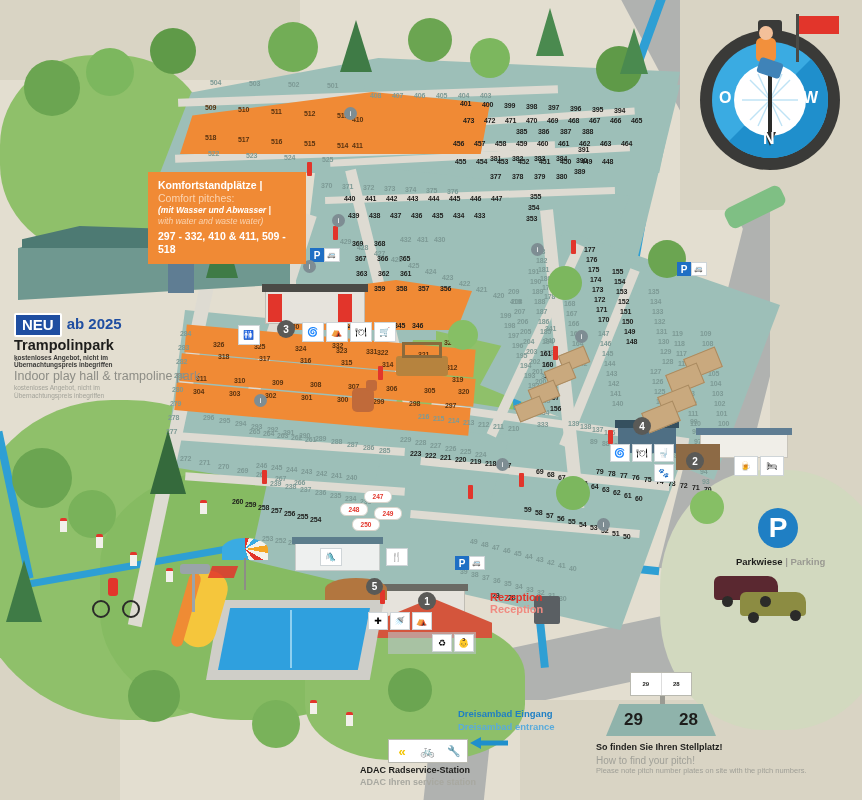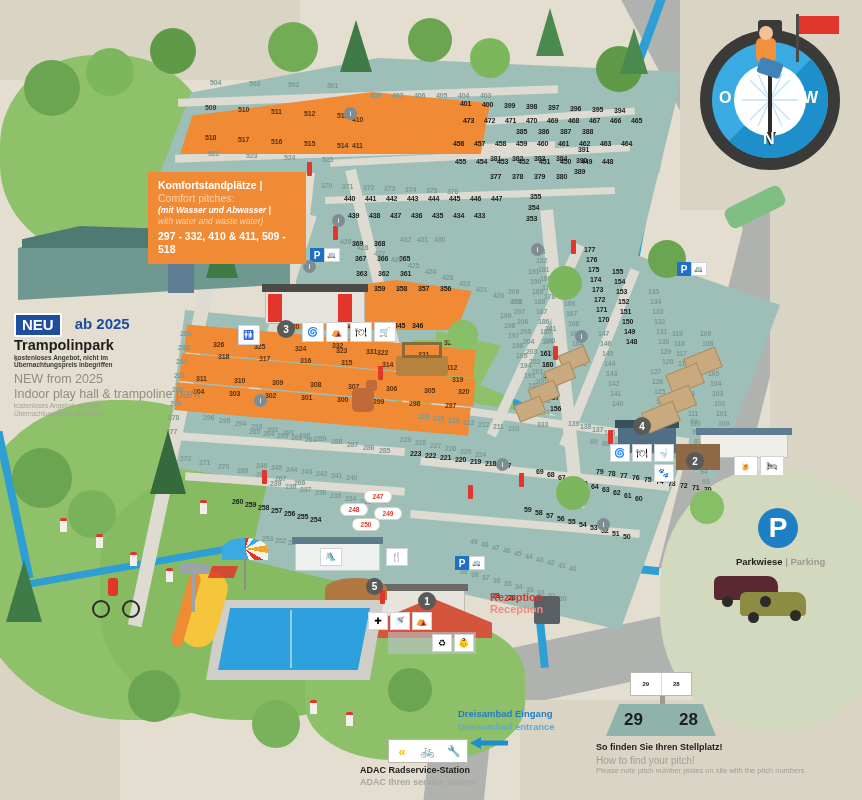--- a/index.html
+++ b/index.html
@@ -37,21 +37,21 @@
   .orange-box .l2 { font-size:10.5px; color:#fbd3b0; }
   .orange-box .l3 { font-size:8.5px; font-style:italic; font-weight:bold; }
   .orange-box .l4 { font-size:8.5px; font-style:italic; color:#fbd3b0; }
   .orange-box .l5 { font-size:10.5px; font-weight:bold; margin-top:3px; }
 
   .neu-badge {
     display:inline-block; background:#1f4ea1; color:#fff; font-weight:bold;
     font-size:15px; padding:1px 6px 2px 6px; border:2px solid #fff;
     border-radius:2px; vertical-align:middle;
   }
-  .neu-ab { color:#1f4ea1; font-size:15px; font-weight:bold; margin-left:13px; }
+  .neu-ab { color:#1f4ea1; font-size:15px; font-weight:bold; margin-left:5px; }
   .neu-t1 { font-size:14.5px; font-weight:bold; color:#1d1d1b; line-height:1.15; }
   .neu-sub { font-size:6.5px; font-weight:bold; color:#3a3a38; line-height:1.2; }
   .neu-en { font-size:12.5px; color:#8d8d86; line-height:1.2; }
   .neu-ensub { font-size:6.5px; color:#a3a39a; line-height:1.2; }
 
   .rez { position:absolute; color:#e2352b; font-weight:bold; font-size:11px; line-height:1.05; }
   .rez .en { color:#f08a80; }
 
   .dreisam { position:absolute; color:#1f7fc4; font-weight:bold; font-size:9.5px; line-height:1.35; }
   .dreisam .en { color:#5aabdb; }
@@ -819,21 +819,20 @@
       <div class="l5">297 - 332, 410 &amp; 411, 509 - 518</div>
     </div>
 
     <div class="abs" style="left:14px; top:313px; width:200px;">
       <div style="white-space:nowrap;">
         <span class="neu-badge">NEU</span><span class="neu-ab">ab 2025</span>
       </div>
       <div class="neu-t1">Trampolinpark</div>
       <div class="neu-sub">kostenloses Angebot, nicht im</div>
       <div class="neu-sub">Übernachtungspreis inbegriffen</div>
-      <div class="neu-en" style="margin-top:3px;">NEW from 2025</div>
       <div class="neu-en">Indoor play hall &amp; trampoline park</div>
       <div class="neu-ensub">kostenloses Angebot, nicht im</div>
       <div class="neu-ensub">Übernachtungspreis inbegriffen</div>
     </div>
 
     <div class="rez" style="left:490px; top:592px;">
       <div>Rezeption</div>
       <div class="en">Reception</div>
     </div>
 

